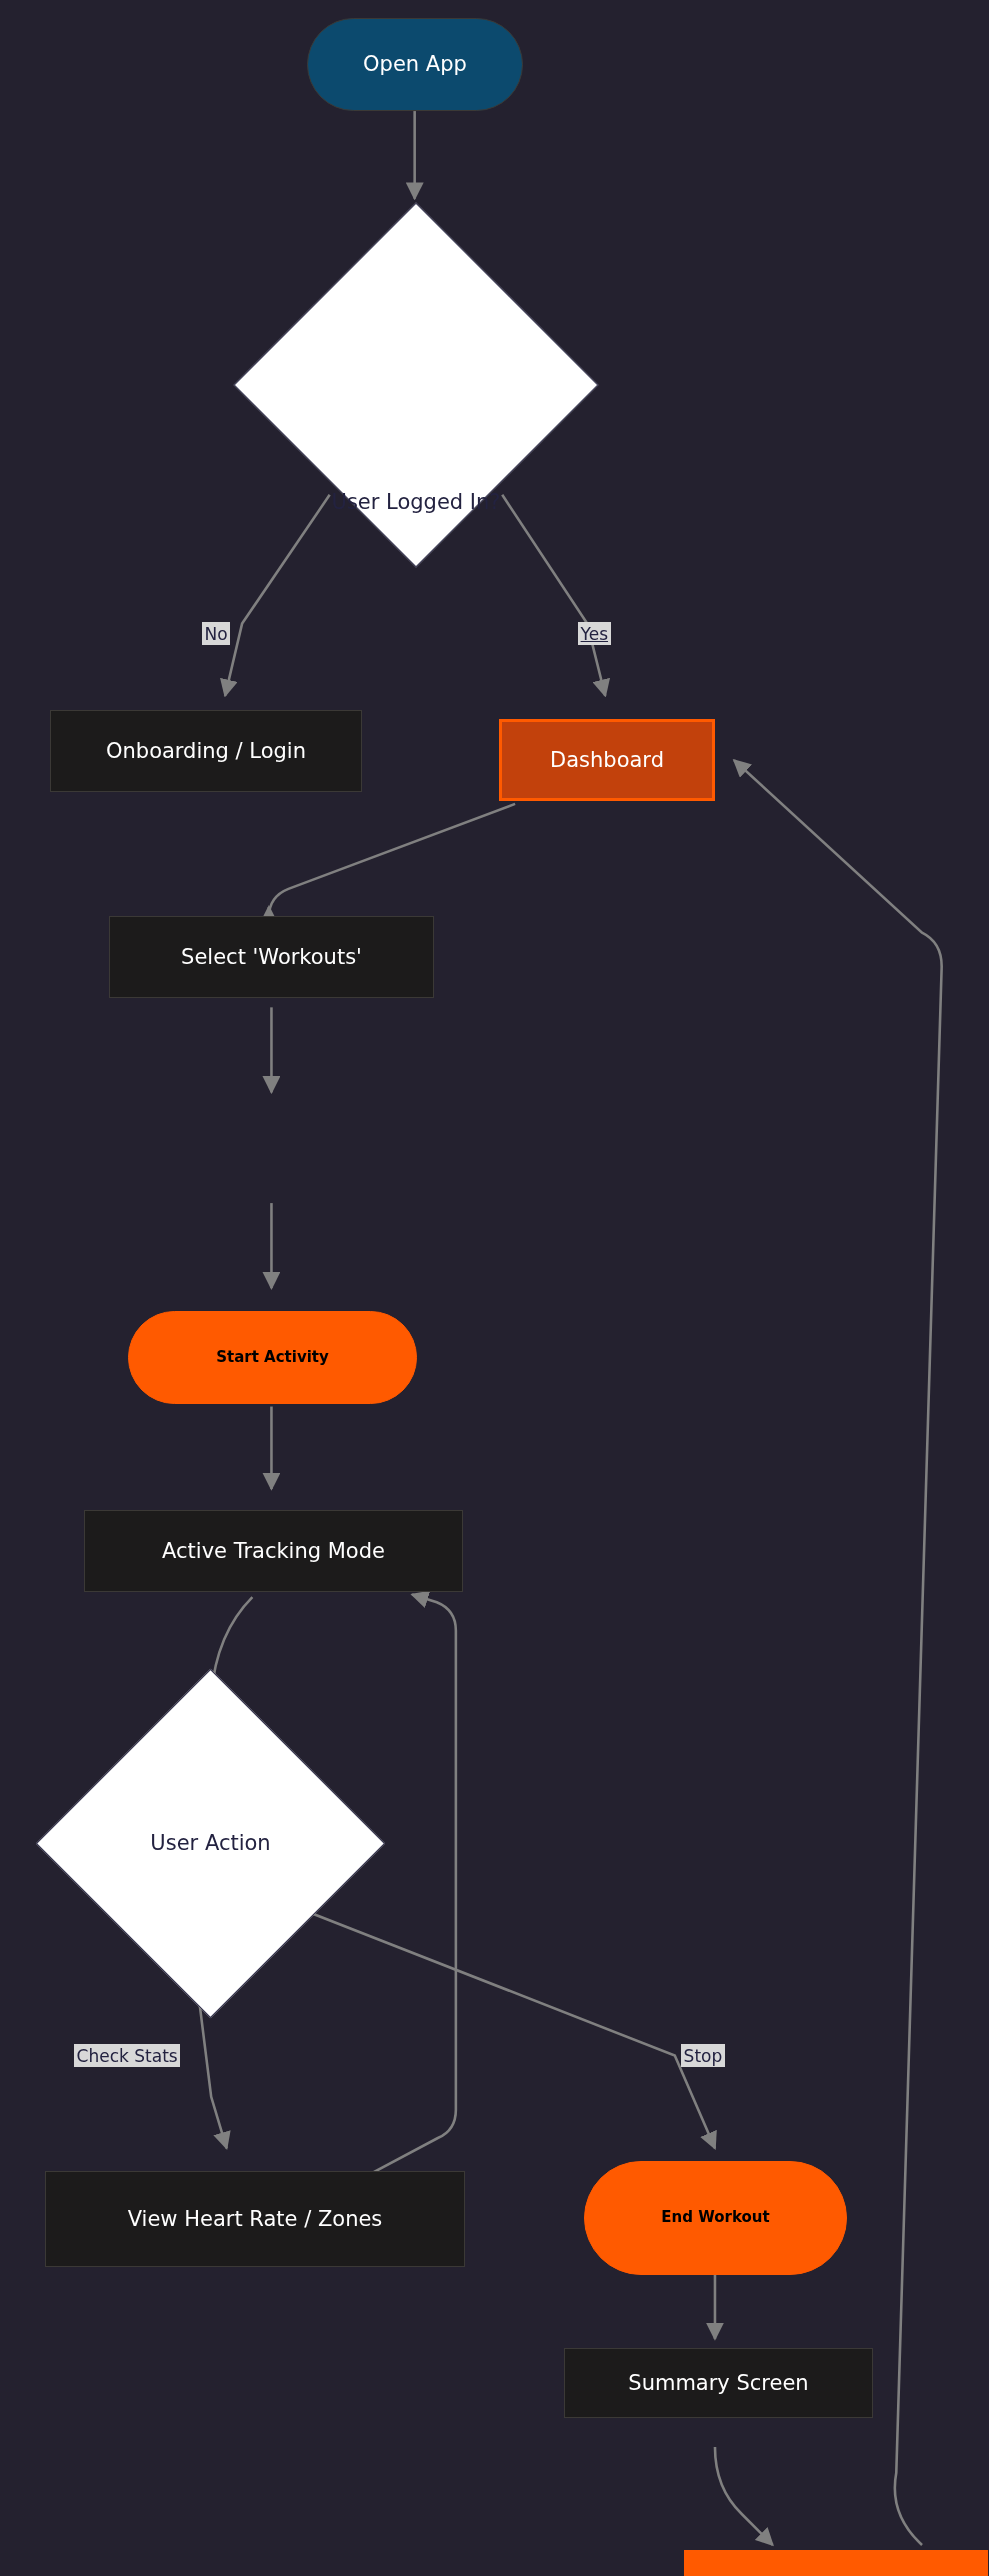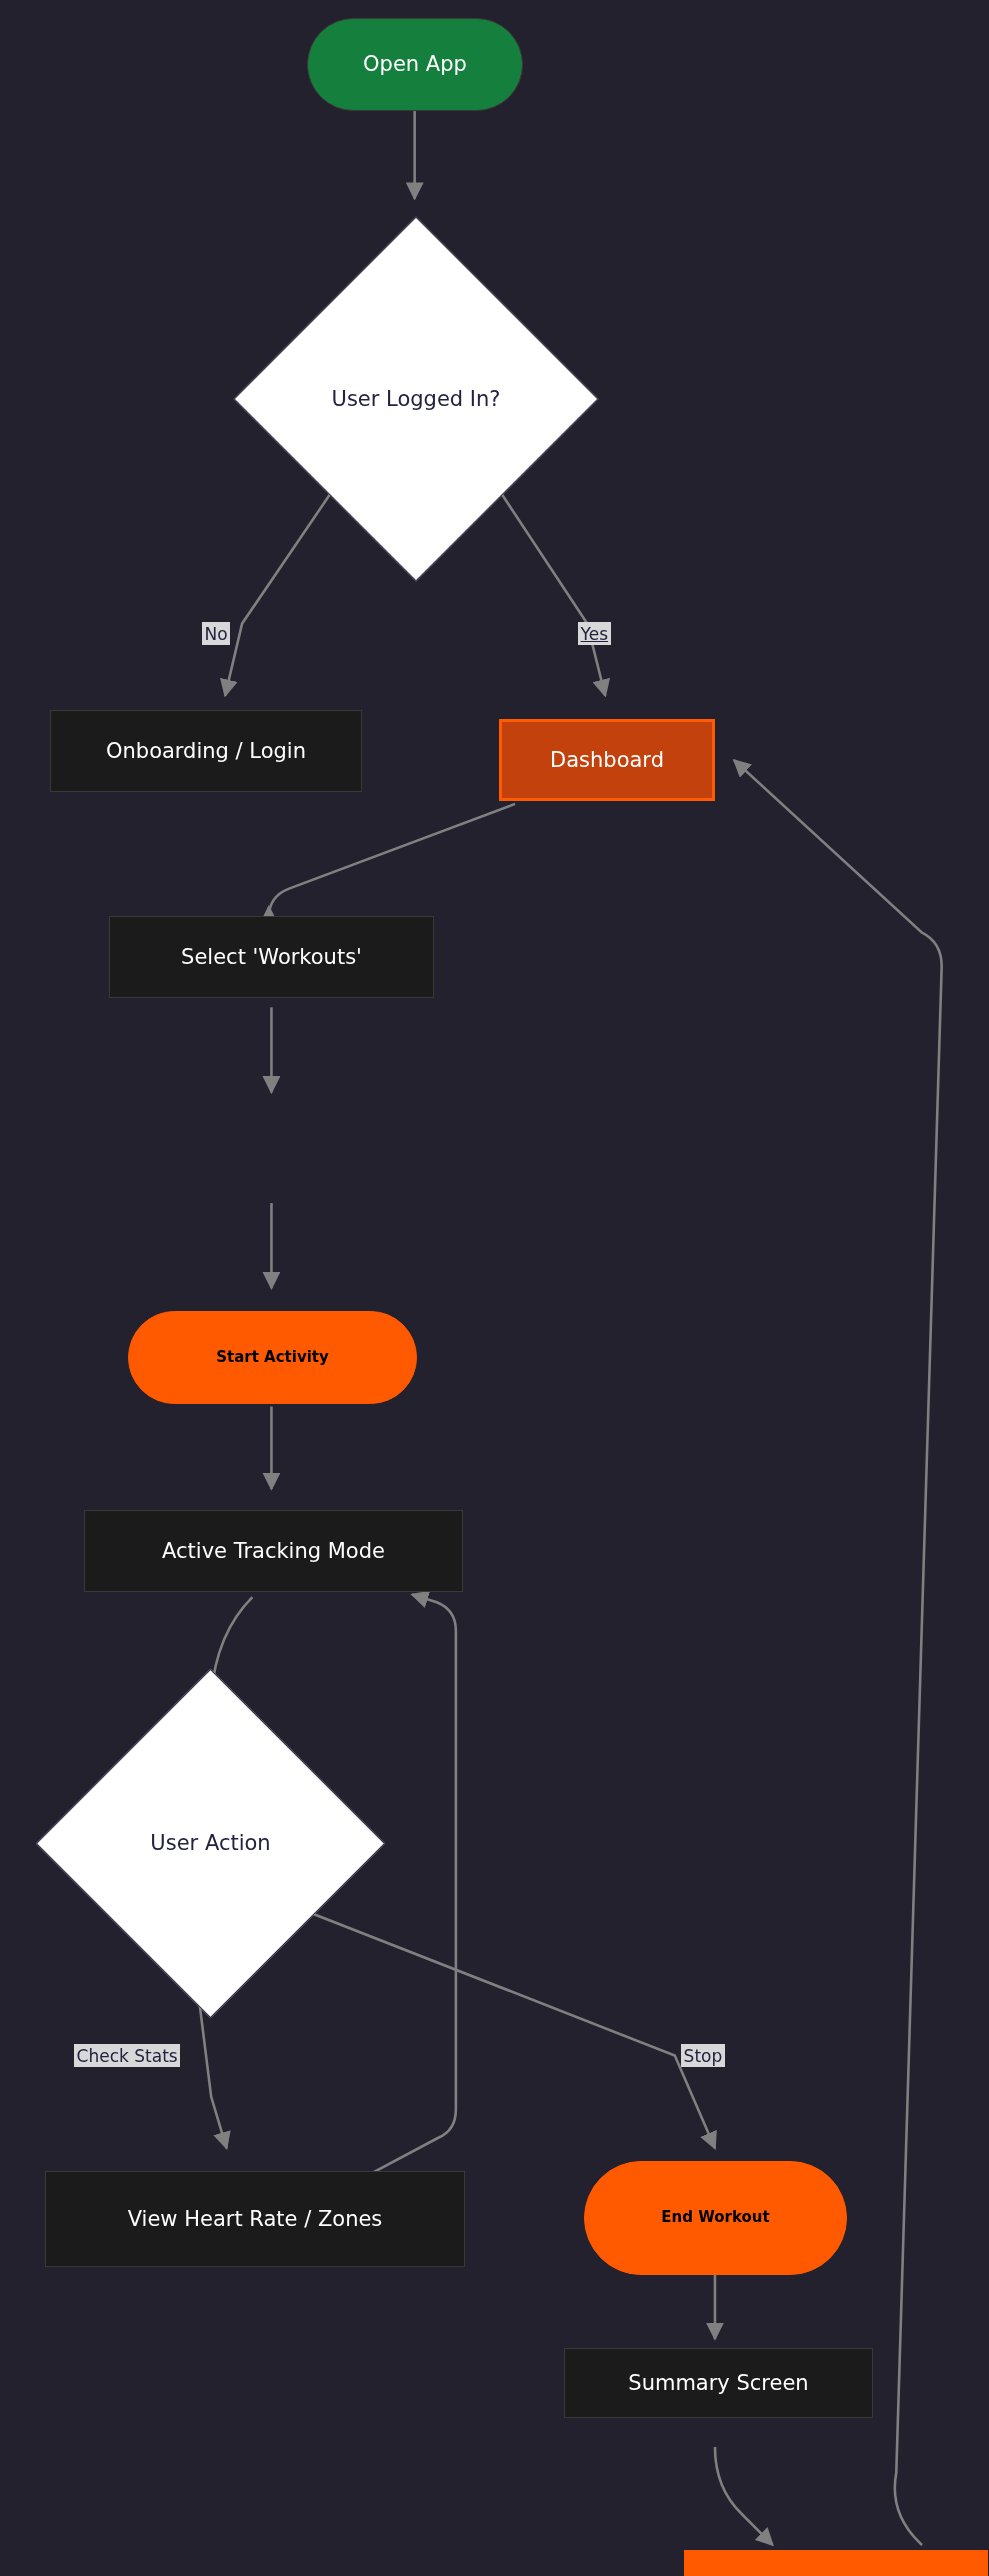--- a/index.html
+++ b/index.html
@@ -37,21 +37,21 @@
   
   .node-process {
     background: #1c1b1b;
     border: 1px solid #3b3936;
     color: #ffffff;
     font-size: 21px;
     font-family: "DejaVu Sans", sans-serif;
   }
   
   .node-stadium {
-    background: #15803d;
+    background: #0c4a6e;
     border: 1px solid #3b3936;
     color: #ffffff;
     font-size: 21px;
     border-radius: 515px;
     font-family: "DejaVu Sans", sans-serif;
   }
   
   .node-highlight {
     background: #c2410c;
     border: 3.1px solid #ff5a00;
@@ -157,21 +157,21 @@
       <path d="M 1388 4750 Q 1388 4830 1440 4880 L 1500 4940"></path>
 
       <path d="M 1790 4940 Q 1725 4880 1740 4800 L 1828 1880 Q 1830 1830 1790 1810 L 1425 1475"></path>
     </g>
   </svg>
 
   <div class="node node-stadium" style="left:307px; top:17.5px; width:216px; height:93px;">
     <span class="node-label">Open App</span>
   </div>
 
-  <div class="node node-decision" style="left:287px; top:270px; width:258px; height:258px;">
+  <div class="node node-decision" style="left:287px; top:256px; width:258px; height:258px;align-items:flex-end;">
     <span class="diamond-shape"></span>
     <span class="node-label">User Logged In?</span>
   </div>
 
   <div class="edge-label" style="left:202px; top:622px;">
     <span>No</span>
   </div>
 
   <div class="edge-label" style="left:578px; top:622px;text-decoration:underline;">
     <span>Yes</span>

